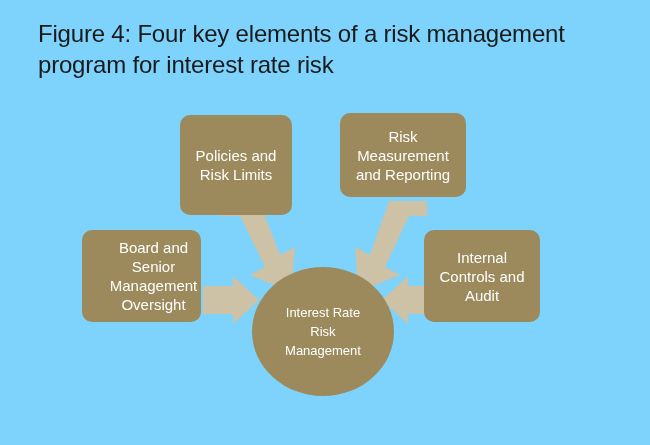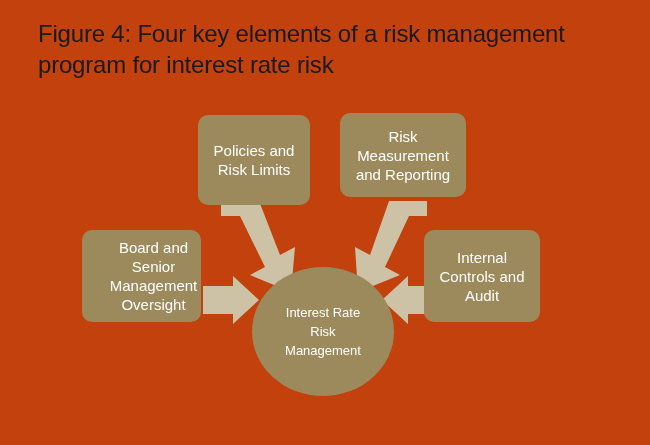--- a/index.html
+++ b/index.html
@@ -10,21 +10,21 @@
     width: 650px;
     height: 445px;
     background: #ffffff;
     font-family: "Liberation Sans", sans-serif;
     overflow: hidden;
   }
   #figure-root {
     position: relative;
     width: 650px;
     height: 445px;
-    background: #c2410c;
+    background: #7dd3fc;
   }
   #figure-title {
     position: absolute;
     left: 38px;
     top: 18px;
     width: 590px;
     font-size: 24px;
     line-height: 31px;
     color: #1a1a1a;
     font-weight: 400;
@@ -39,24 +39,24 @@
     justify-content: center;
     text-align: center;
     color: #ffffff;
     font-size: 15px;
     line-height: 19px;
     padding: 4px 8px;
     box-sizing: border-box;
     white-space: pre-line;
   }
   #box-policies {
-    left: 198px;
+    left: 180px;
     top: 115px;
     width: 112px;
-    height: 90px;
+    height: 100px;
   }
   #box-measurement {
     left: 340px;
     top: 113px;
     width: 126px;
     height: 84px;
   }
   #box-board {
     left: 82px;
     top: 230px;

